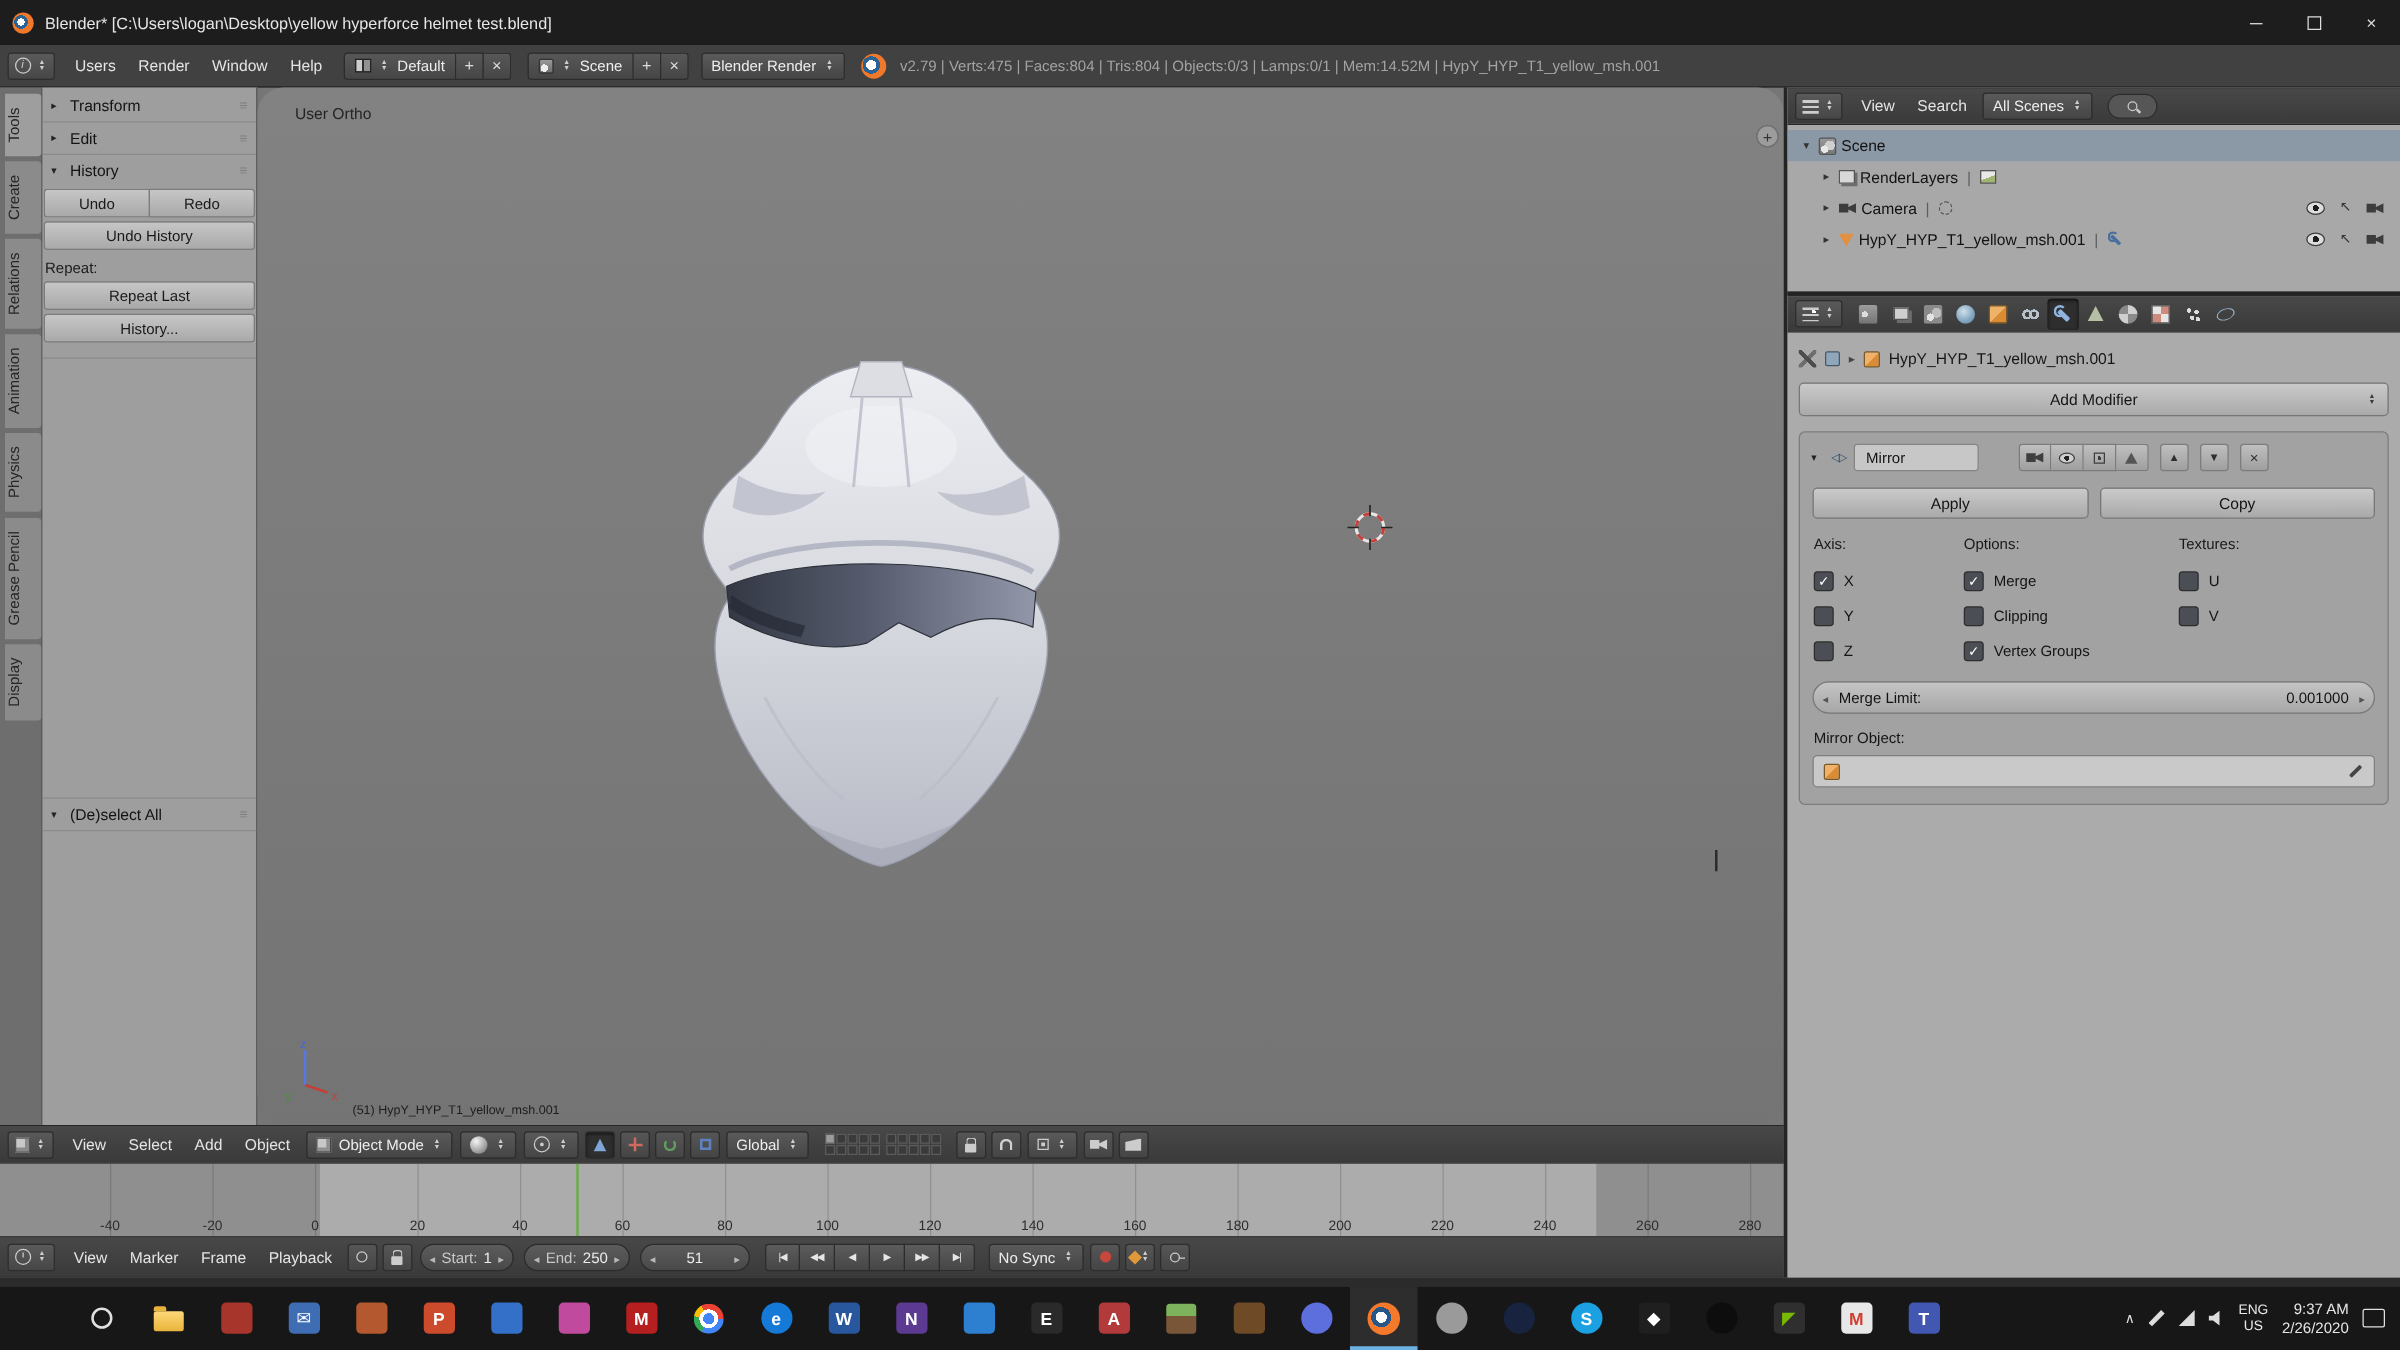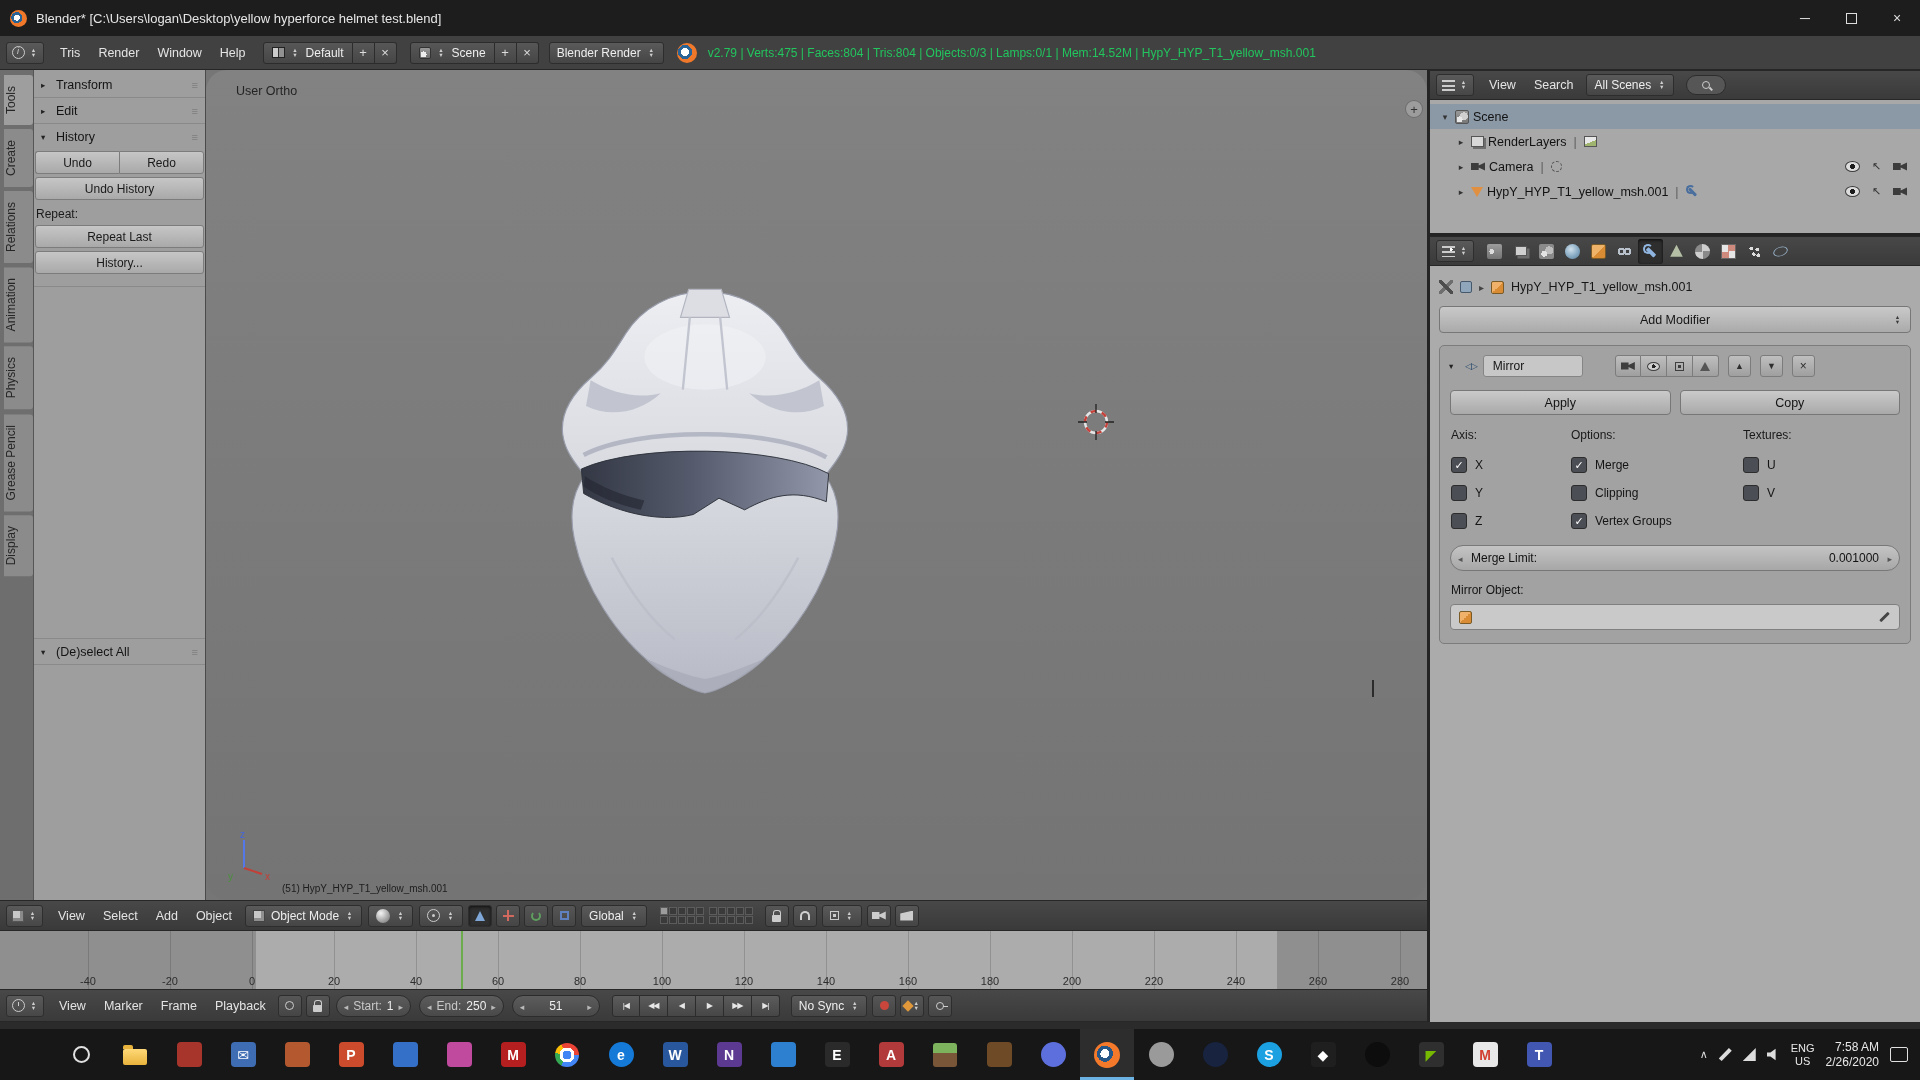--- a/index.html
+++ b/index.html
@@ -25,21 +25,21 @@
   .hbtn{min-width:24px;height:22px;display:flex;align-items:center;justify-content:center;border-radius:3px;background:linear-gradient(#565656,#454545);border:1px solid #2d2d2d;margin:0 1px;}
   .hbtn.pressed{background:#2f2f2f;box-shadow:inset 0 1px 3px #111;}
 
   
   .infobar{position:absolute;top:36px;left:0;right:0;height:34px;background:#414141;border-bottom:1px solid #262626;display:flex;align-items:center;padding:0 6px;gap:3px;color:#e0e0e0;}
   .id-cluster{display:flex;align-items:center;margin:0 5px;}
   .id-field{display:flex;align-items:center;gap:6px;background:linear-gradient(#575757,#464646);border:1px solid #2c2c2c;border-radius:3px 0 0 3px;height:22px;padding:0 8px;color:#eee;white-space:nowrap;}
   .mini-btn{width:22px;height:22px;background:linear-gradient(#575757,#464646);border:1px solid #2c2c2c;border-left:none;display:flex;align-items:center;justify-content:center;color:#ddd;font-size:13px;}
   .mini-btn:last-child{border-radius:0 3px 3px 0;}
   .blender-mark{width:20px;height:20px;border-radius:50%;background:radial-gradient(circle at 40% 45%,#fff 0 4px,#2a6396 4px 7px,#f0782a 7px);margin:0 8px;}
-  .stats{font-size:12px;color:#22c55e;white-space:nowrap;}
+  .stats{font-size:12px;color:#a3a3a3;white-space:nowrap;}
 
   
   .ei{display:inline-block;}
   .ei-info{width:13px;height:13px;border:1.5px solid #ccc;border-radius:50%;position:relative;}
   .ei-info::after{content:"i";position:absolute;left:4px;top:-1px;color:#ccc;font-size:9px;font-style:italic;}
   .ei-3d{width:12px;height:12px;background:#c8c8c8;border:1px solid #555;box-shadow:inset -3px -3px 0 #8a8a8a;}
   .ei-clock{width:13px;height:13px;border:1.5px solid #ccc;border-radius:50%;position:relative;}
   .ei-clock::after{content:"";position:absolute;left:4.5px;top:1.5px;width:1.5px;height:4.5px;background:#ccc;}
   .ei-outliner{width:13px;height:11px;background:repeating-linear-gradient(180deg,#ccc 0 2px,transparent 2px 4.5px);}
   .ei-props{width:13px;height:11px;background:repeating-linear-gradient(180deg,#ccc 0 2px,transparent 2px 5px),radial-gradient(circle at 70% 30%,#fff 0 1.5px,transparent 1.5px);}
@@ -258,21 +258,21 @@
       <div class="win-btn">×</div>
     </div>
   </div>
 
   <div class="infobar">
     <div class="ed-btn">
       <span class="ei ei-info"></span>
       <span class="updn"></span>
     </div>
     <nav style="display:flex;">
-        <span class="menu-item">Tris</span>
+        <span class="menu-item">Users</span>
         <span class="menu-item">Render</span>
         <span class="menu-item">Window</span>
         <span class="menu-item">Help</span>
       </nav>
     <div class="id-cluster">
       <div class="id-field">
         <span class="ico-grid"></span>
         <span class="updn"></span>
         <span>Default</span>
       </div>
@@ -886,20 +886,20 @@
     <div class="tray">
       <span class="tray-chev">∧</span>
       <span class="ti ti-pen"></span>
       <span class="ti ti-net"></span>
       <span class="ti ti-vol"></span>
       <div class="tray-lang">
         <div>ENG</div>
         <div>US</div>
       </div>
       <div class="tray-clock">
-        <div>7:58 AM</div>
+        <div>9:37 AM</div>
         <div>2/26/2020</div>
       </div>
       <span class="tray-notif"></span>
     </div>
   </div>
 
 </div>
 
 </body></html>

